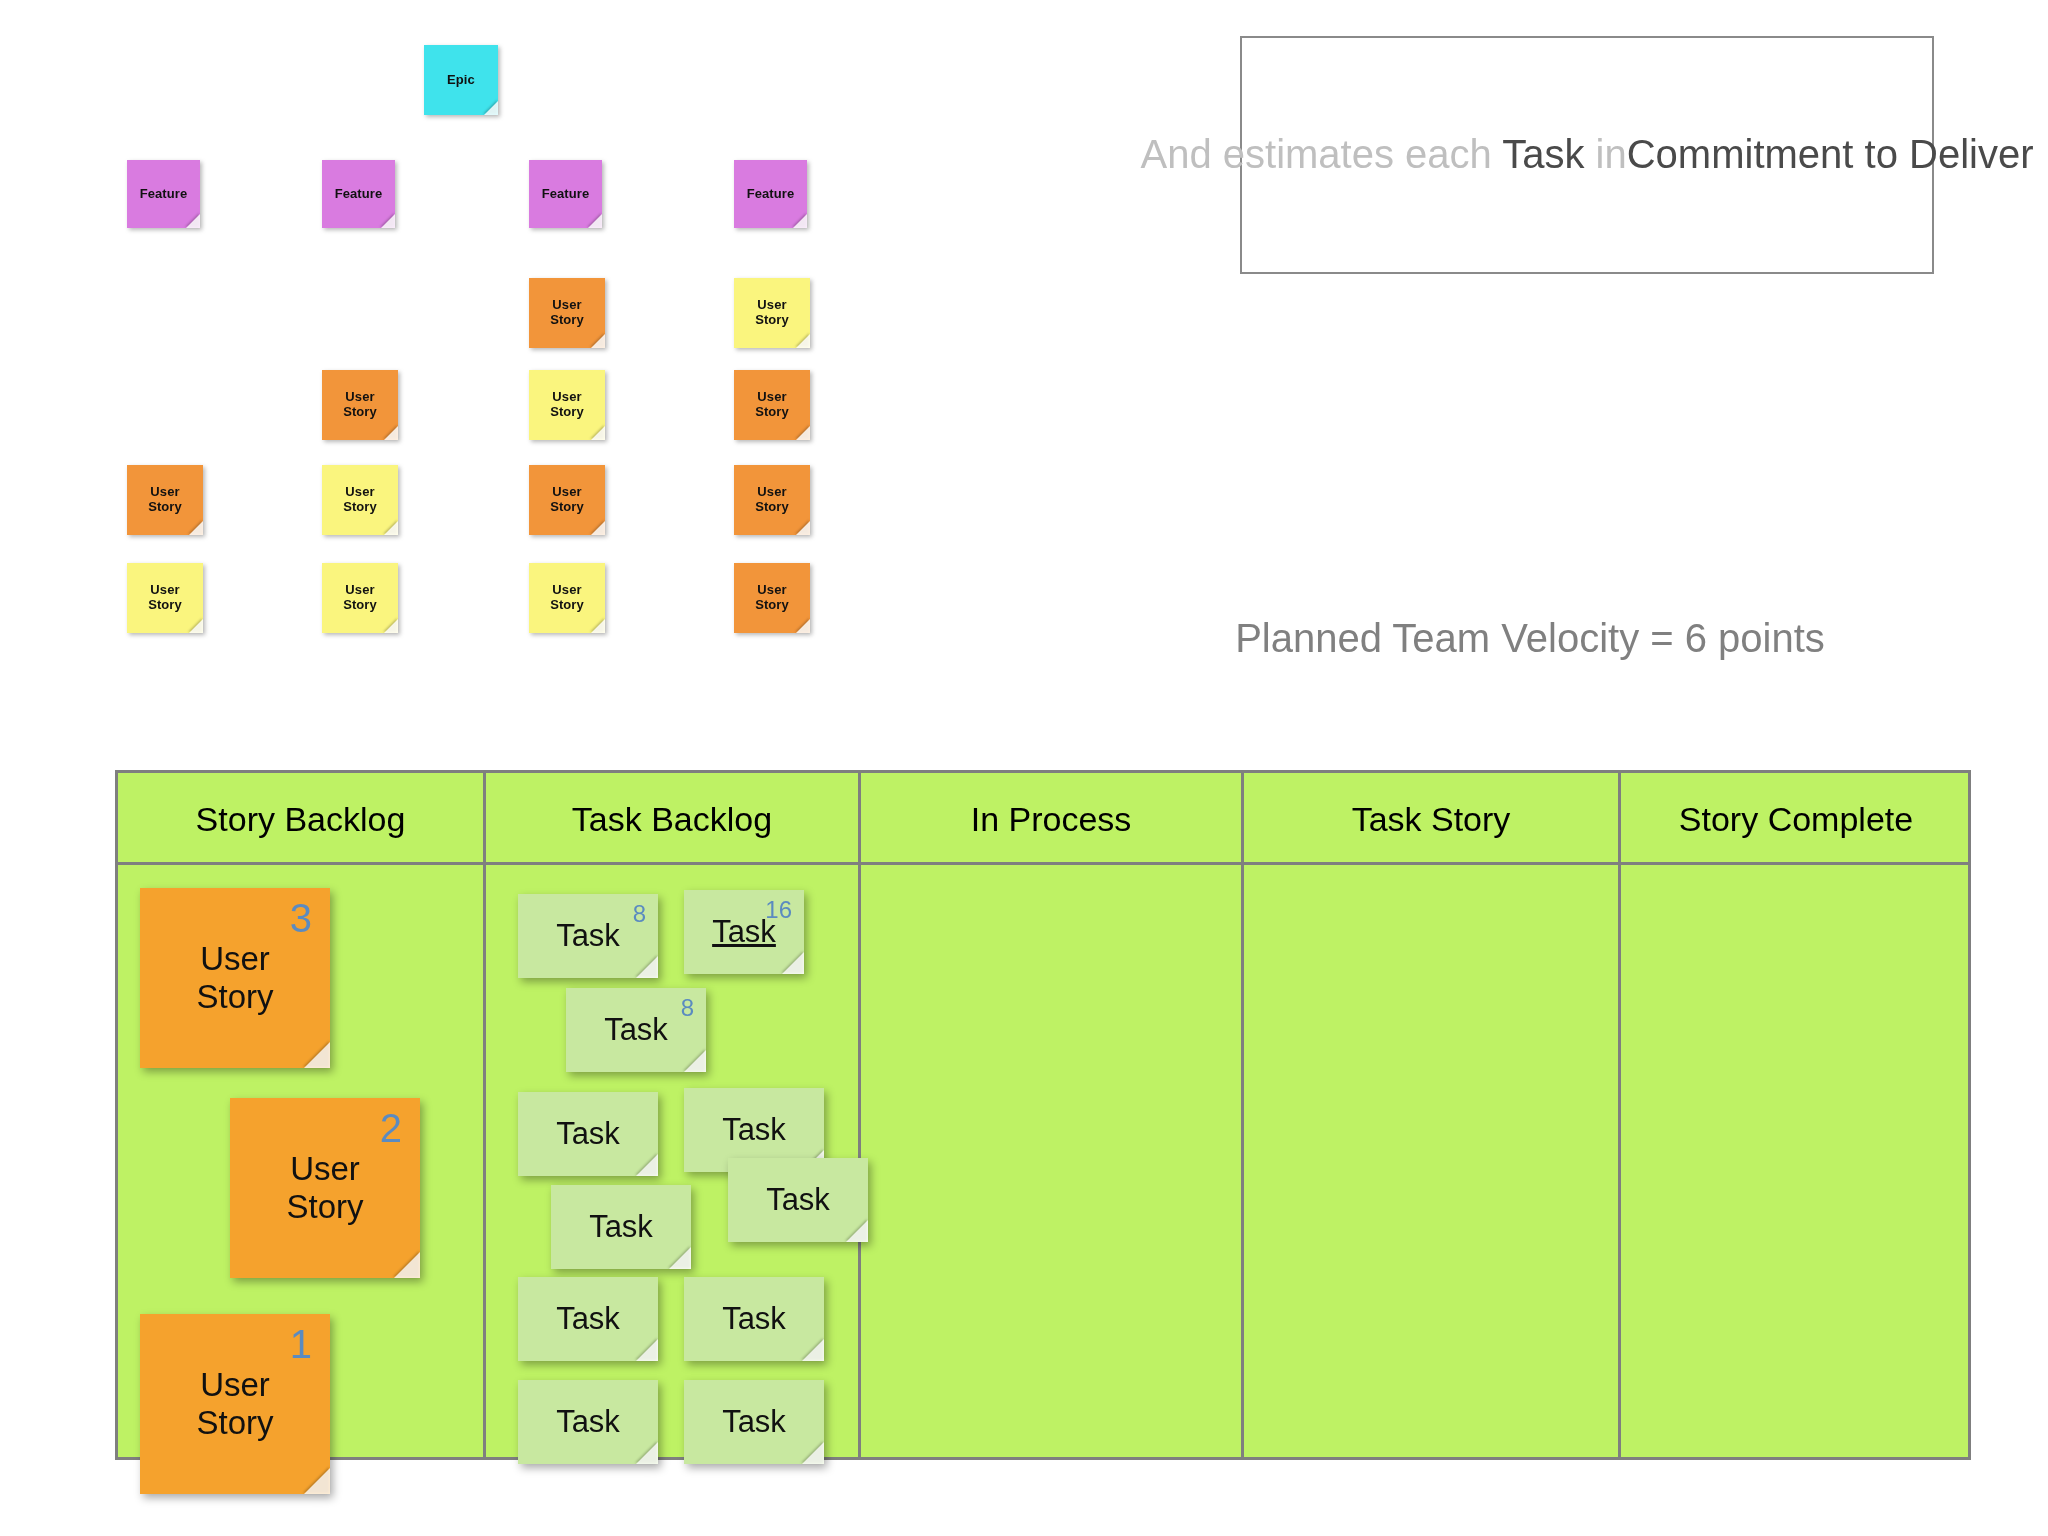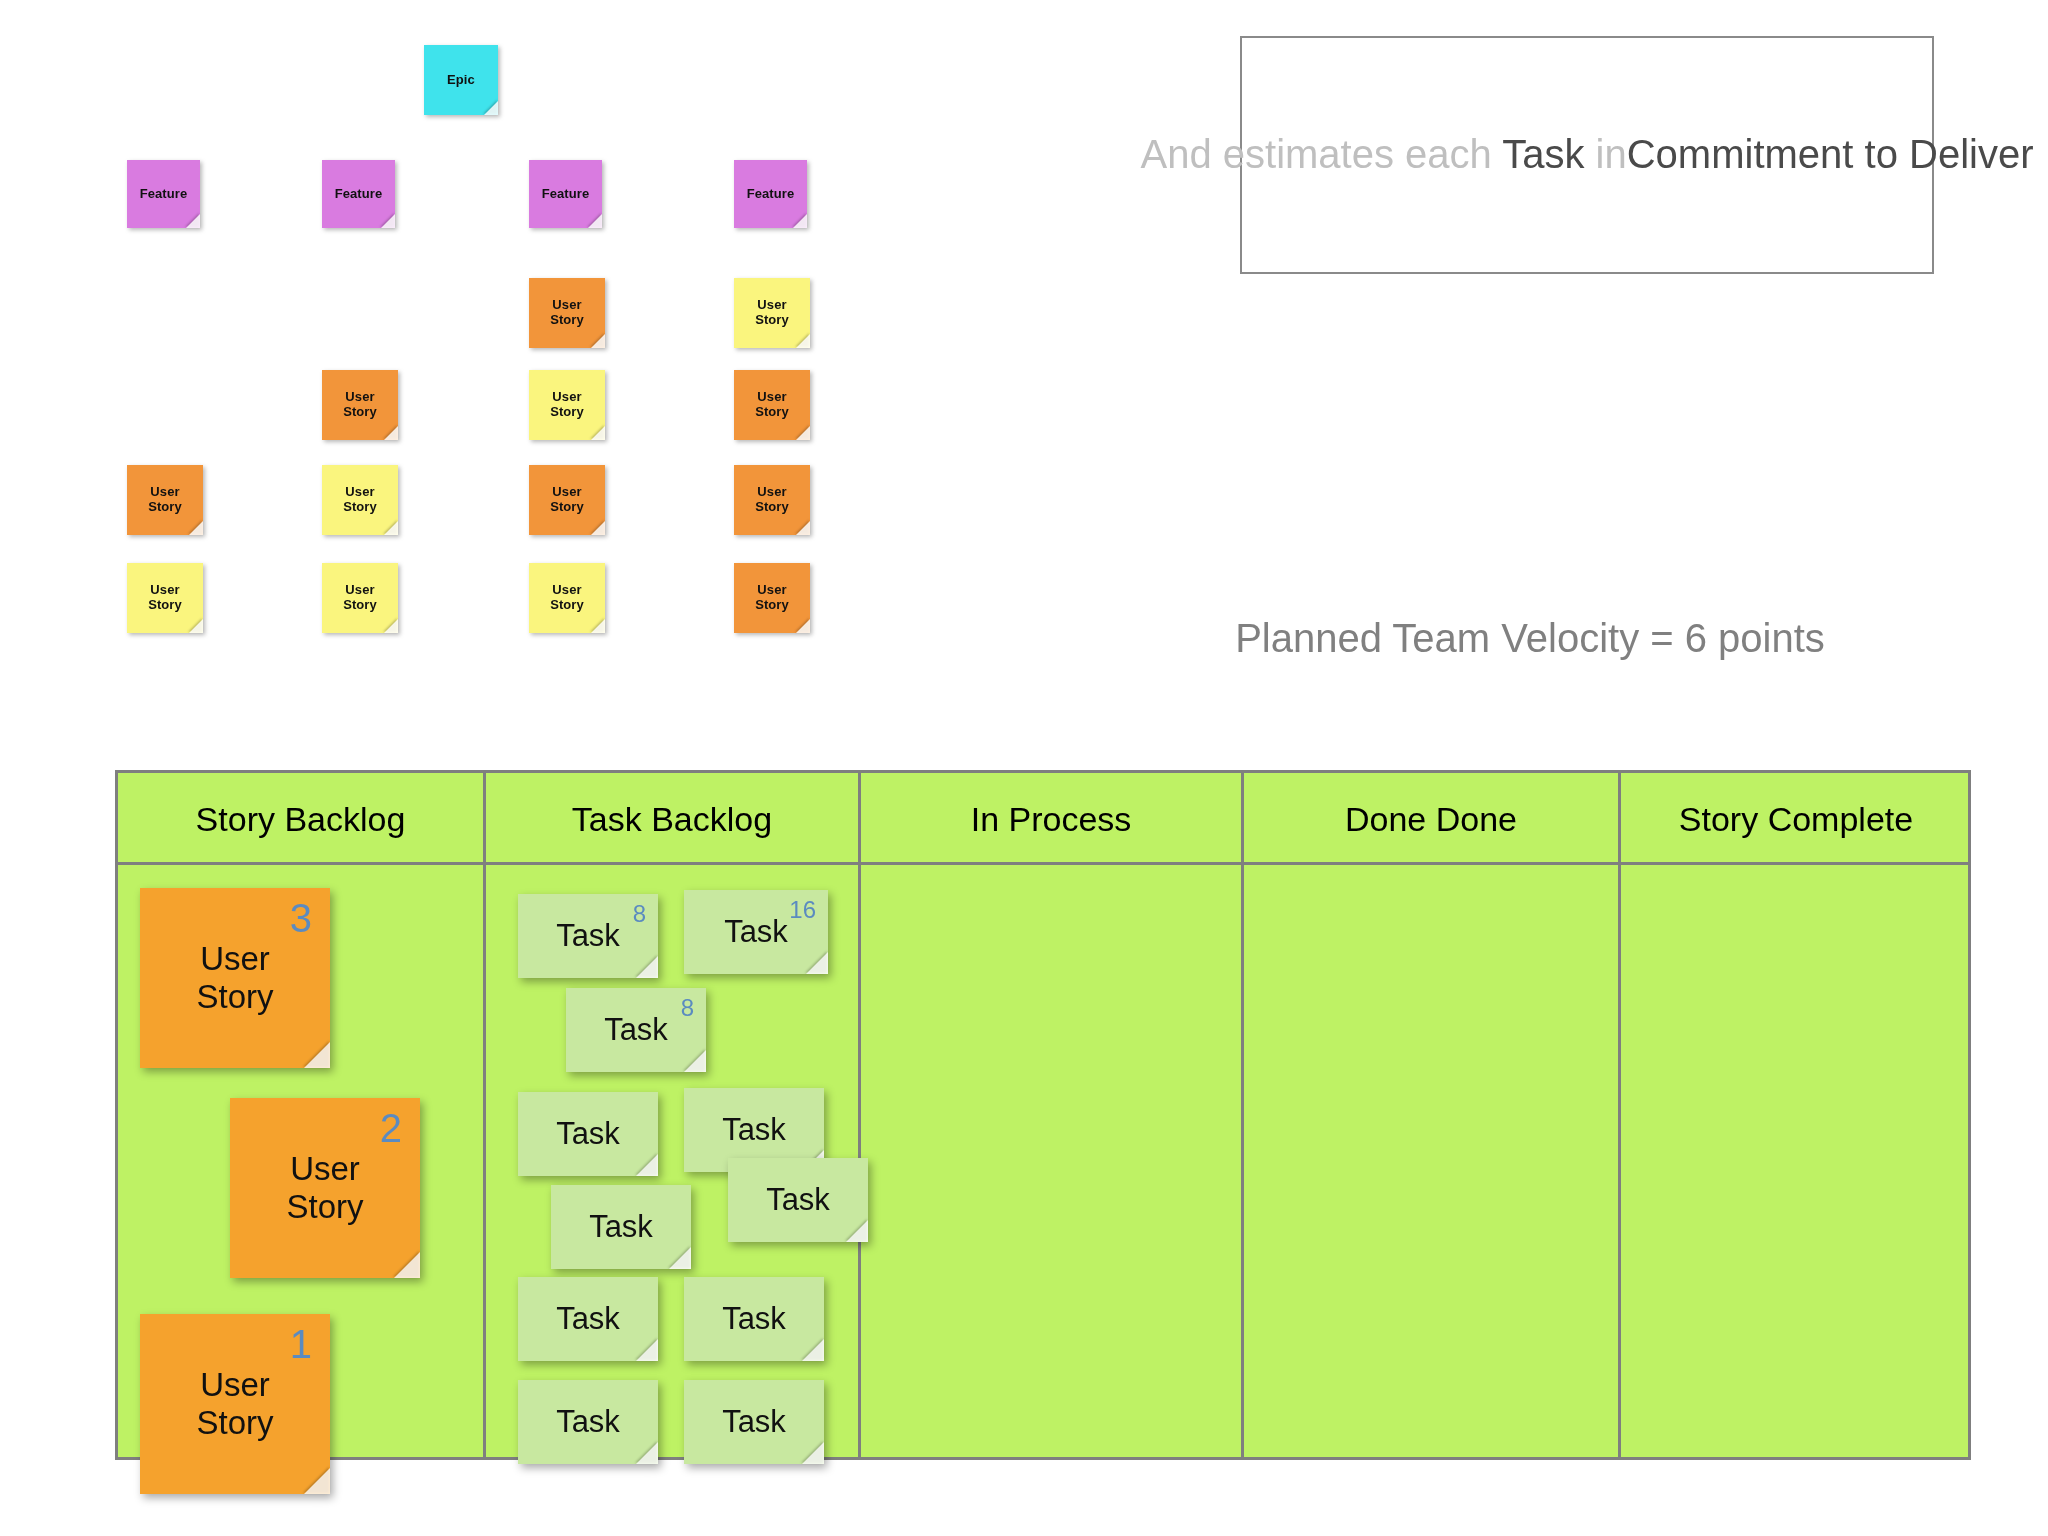--- a/index.html
+++ b/index.html
@@ -287,21 +287,21 @@
   <div class="col-head" style="left:0px; width:365px;">
     <span>Story Backlog</span>
   </div>
   <div class="col-head" style="left:368px; width:372px;">
     <span>Task Backlog</span>
   </div>
   <div class="col-head" style="left:743px; width:380px;">
     <span>In Process</span>
   </div>
   <div class="col-head" style="left:1126px; width:374px;">
-    <span>Done Done</span>
+    <span>Task Story</span>
   </div>
   <div class="col-head" style="left:1503px; width:350px;">
     <span>Story Complete</span>
   </div>
 </div>
 
 <div id="board-notes">
 
   <div class="note board-note story-note" style="left:140px; top:888px; width:190px; height:180px; background:#F5A22D;">
     <span class="badge badge-story">3</span>
@@ -322,21 +322,21 @@
     <span class="lbl">User</span>
     <span class="lbl">Story</span>
     <span class="fold"></span>
   </div>
 
   <div class="note board-note task-note" style="left:518px; top:894px; width:140px; height:84px; background:#C8E8A0;">
     <span class="badge badge-hours">8</span>
     <span>Task</span>
     <span class="fold"></span>
   </div>
-  <div class="note board-note task-note" style="left:684px; top:890px; width:144px; height:84px; background:#C8E8A0;">
+  <div class="note board-note task-note" style="left:684px; top:890px; width:120px; height:84px; background:#C8E8A0;text-decoration:underline;">
     <span class="badge badge-hours">16</span>
     <span>Task</span>
     <span class="fold"></span>
   </div>
   <div class="note board-note task-note" style="left:566px; top:988px; width:140px; height:84px; background:#C8E8A0;">
     <span class="badge badge-hours">8</span>
     <span>Task</span>
     <span class="fold"></span>
   </div>
 

